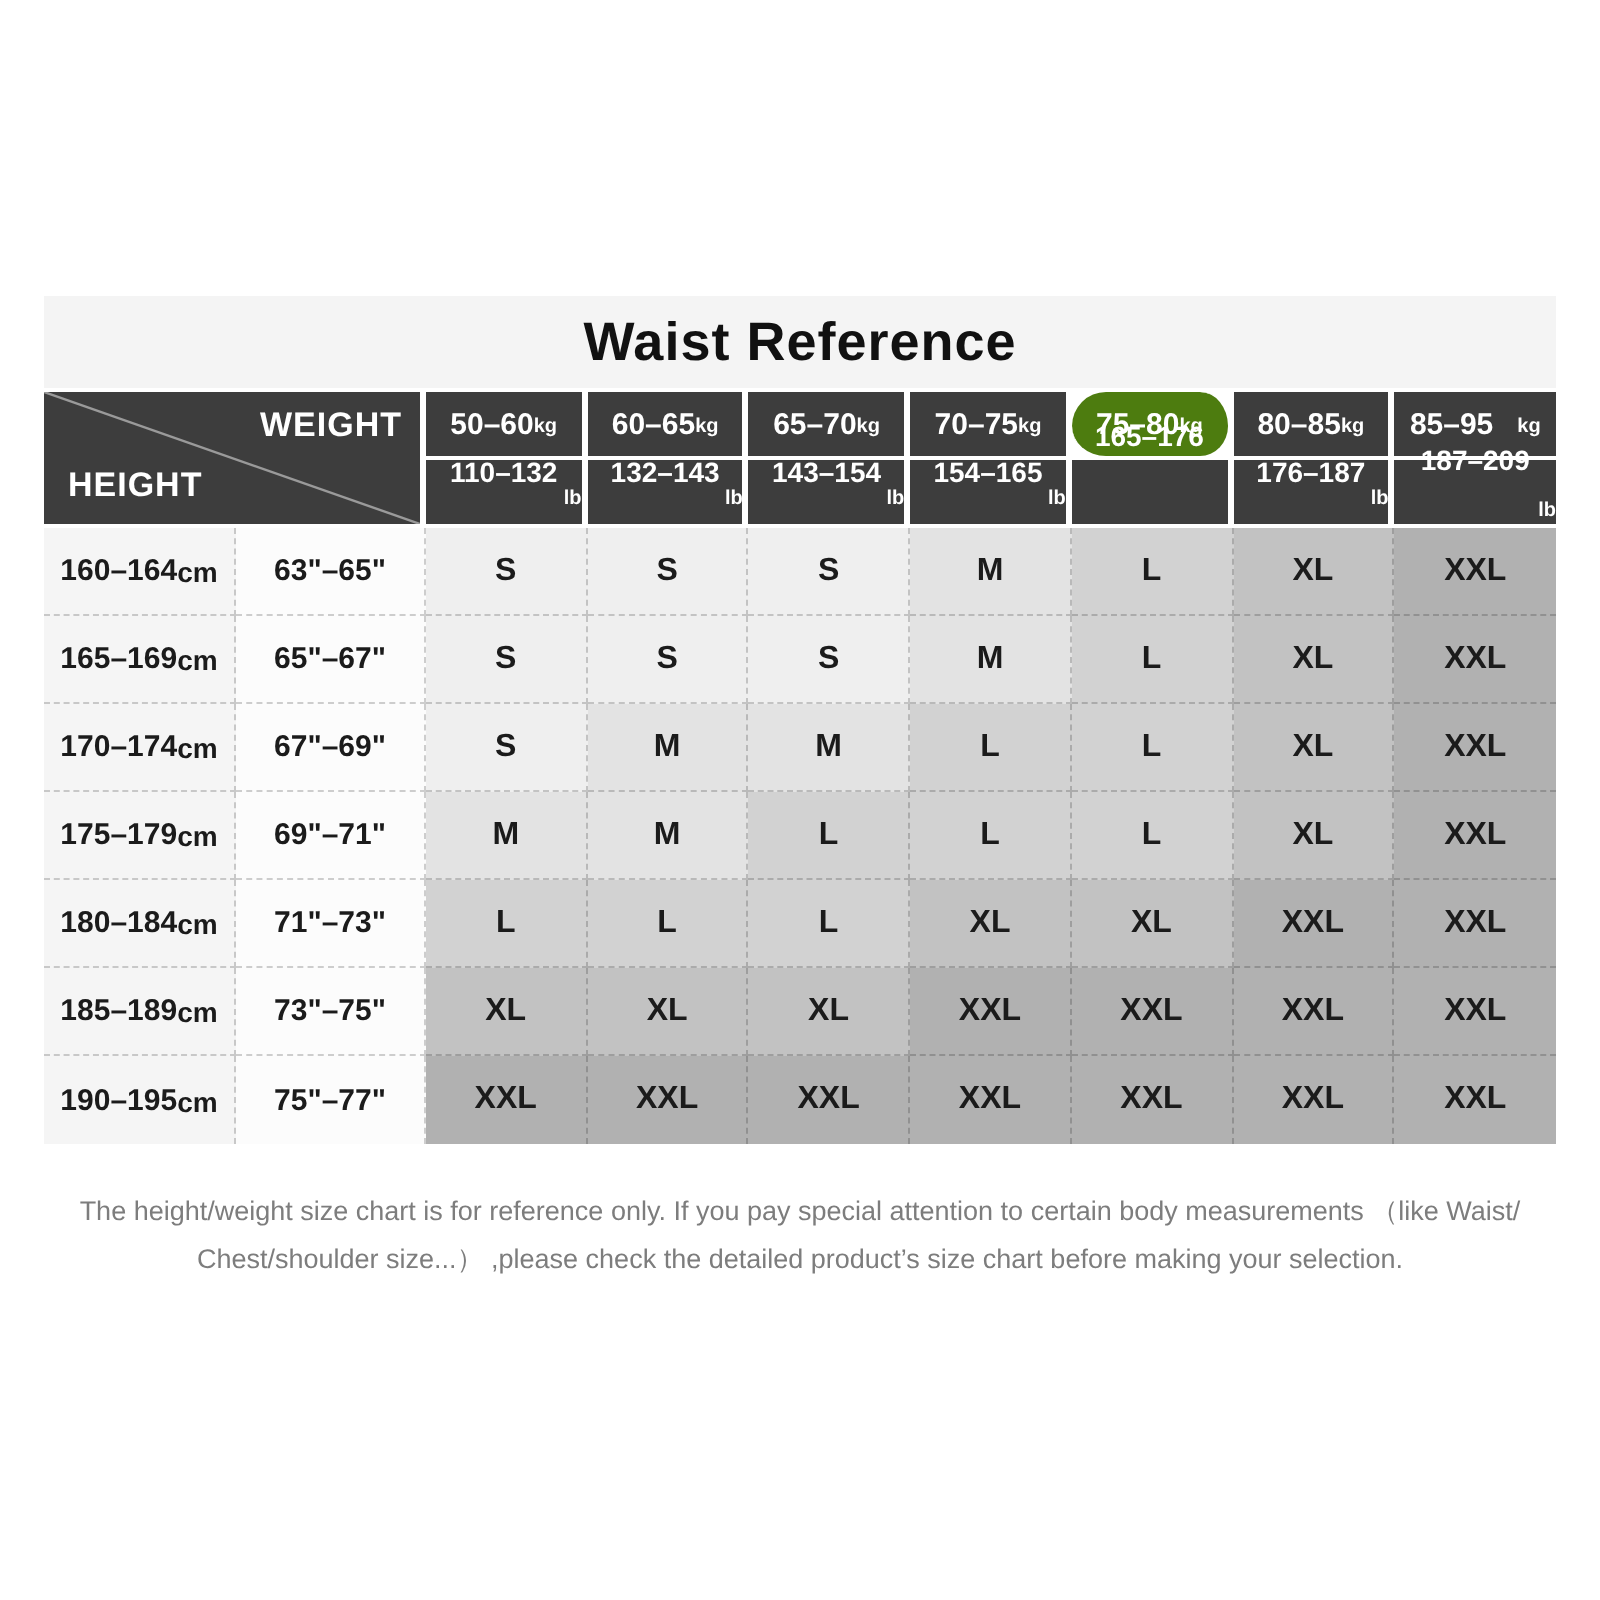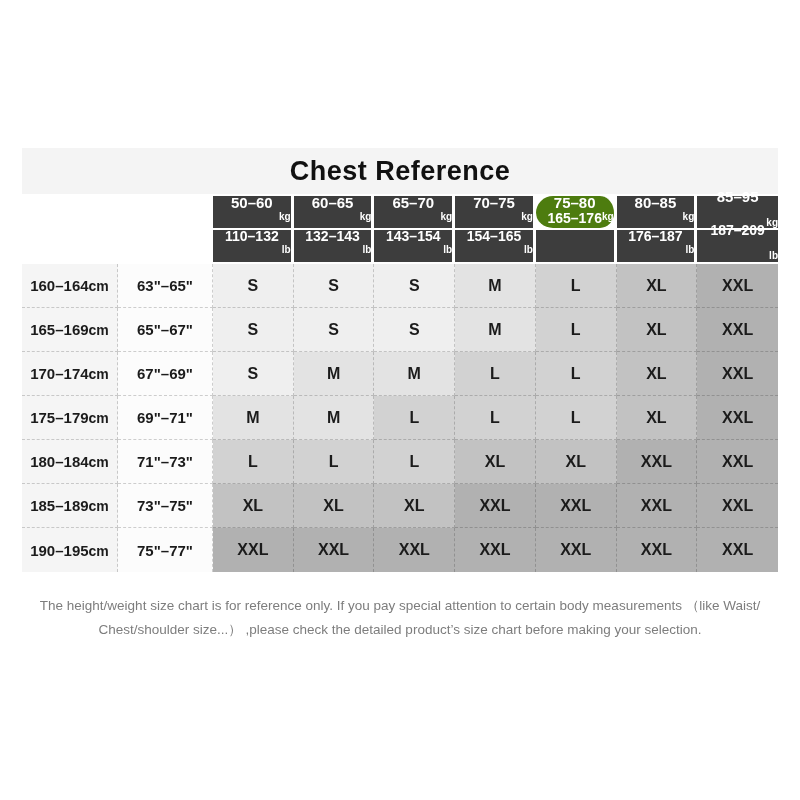--- a/index.html
+++ b/index.html
@@ -10,21 +10,21 @@
   #title-band{width:756px;height:46px;background:#f4f4f4;display:flex;
     align-items:center;justify-content:center;margin-bottom:2px;}
   #title-band .t{font-size:27px;font-weight:700;color:#111;letter-spacing:.5px;}
   
   #size-grid{display:grid;width:756px;
     grid-template-columns:96px 95px repeat(7,1fr);
     grid-template-rows:34px 34px repeat(7,44px);
     box-sizing:border-box;}
   #size-grid > div{box-sizing:border-box;display:flex;align-items:center;justify-content:center;}
   .head{background:#3d3d3d;color:#fff;font-weight:700;border-right:3px solid #fff;}
-  .head.kg{font-size:15px;border-bottom:2px solid #fff;flex-direction:column;}
+  .head.kg{font-size:15px;border-bottom:2px solid #fff;}
   .head.lb{font-size:14px;border-bottom:2px solid #fff;flex-direction:column;}
   .head .unit{font-size:10px;font-weight:700;align-self:flex-end;padding-bottom:9px;}
   .head.lastcol{border-right:none;gap:12px;}
   
   #corner-cell{grid-area:1 / 1 / 3 / 3;background:#3d3d3d;position:relative;
     border-right:3px solid #fff;border-bottom:2px solid #fff;}
   #corner-cell svg{position:absolute;inset:0;width:100%;height:100%;}
   #corner-cell .w{position:absolute;top:7px;right:9px;color:#fff;font-weight:700;font-size:17px;letter-spacing:.5px;}
   #corner-cell .h{position:absolute;bottom:9px;left:12px;color:#fff;font-weight:700;font-size:17px;letter-spacing:.5px;}
   
@@ -39,24 +39,31 @@
   
   #footer-note{position:absolute;left:0;top:594px;width:800px;text-align:center;
     color:#7d7d7d;font-size:13.5px;line-height:24px;}
 </style>
 </head>
 <body>
 
 <div id="stage">
   <div id="chart-wrap">
     <div id="title-band">
-      <span class="t">Chest Reference</span>
+      <span class="t">Waist Reference</span>
     </div>
 
     <div id="size-grid">
+      <div id="corner-cell" style="background: rgb(61, 61, 61);">
+        <svg viewBox="0 0 100 100" preserveAspectRatio="none">
+          <line x1="0" y1="0" x2="100" y2="100" stroke="#9a9a9a" stroke-width="1.2" vector-effect="non-scaling-stroke"></line>
+        </svg>
+        <span class="w">WEIGHT</span>
+        <span class="h">HEIGHT</span>
+      </div>
 
     <div class="head kg" style="grid-area: 1 / 3; background: rgb(61, 61, 61);">
           <span>50–60</span>
           <span class="unit">kg</span>
         </div>
         <div class="head lb" style="grid-area: 2 / 3; background: rgb(61, 61, 61);">
           <span>110–132</span>
           <span class="unit">lb</span>
         </div>
         <div class="head kg" style="grid-area: 1 / 4; background: rgb(61, 61, 61);">

